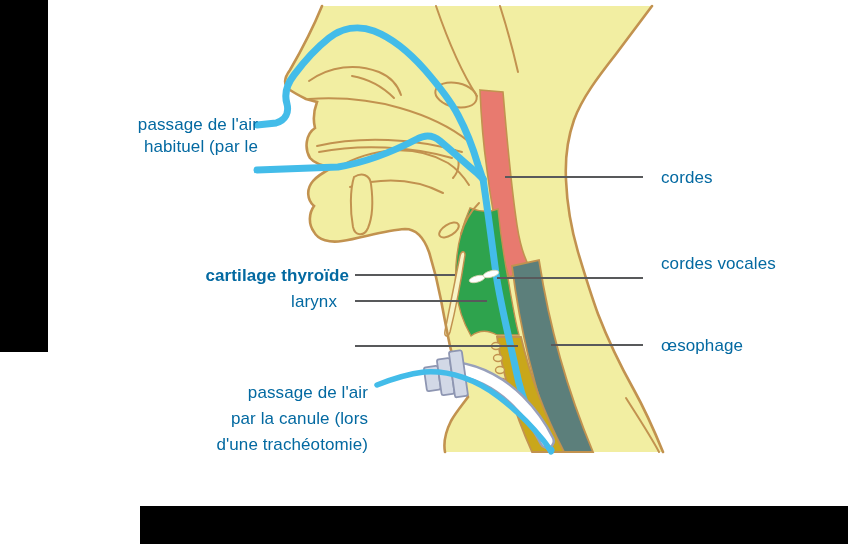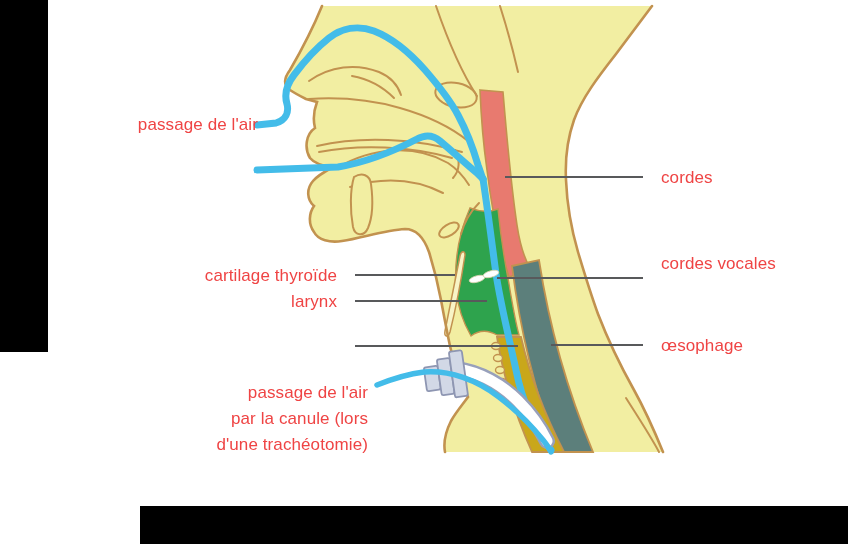--- a/index.html
+++ b/index.html
@@ -5,26 +5,26 @@
   html,body{margin:0;padding:0;background:#fff;}
   #canvas{
     position:relative;width:848px;height:544px;background:#ffffff;
     overflow:hidden;font-family:"Liberation Sans",sans-serif;
   }
   .crop-bar{position:absolute;background:#000;}
   #bar-left{left:0;top:0;width:48px;height:352px;}
   #bar-bottom{left:140px;top:506px;width:708px;height:38px;}
   svg{position:absolute;left:0;top:0;}
   .lbl{
-    position:absolute;font-size:17px;line-height:22px;color:#ef4444;
+    position:absolute;font-size:17px;line-height:22px;color:#0369a1;
     letter-spacing:.1px;white-space:nowrap;
   }
   .lbl.right-align{text-align:right;}
   #lbl-air-nose{left:0;width:258px;top:114px;}
-  #lbl-cartilage{left:0;width:337px;top:265px;}
+  #lbl-cartilage{left:12px;width:337px;top:265px;font-weight:bold;}
   #lbl-larynx{left:0;width:337px;top:291px;}
   #lbl-trachee{left:0;width:337px;top:336px;}
   #lbl-air-canule{left:0;width:368px;top:380px;line-height:26px;}
   #lbl-pharynx{left:661px;top:167px;}
   #lbl-cordes{left:661px;top:253px;}
   #lbl-oesophage{left:661px;top:335px;}
 </style>
 </head>
 <body>
 
@@ -141,20 +141,21 @@
       <line x1="355" y1="301" x2="487" y2="301"></line>
       <line x1="355" y1="346" x2="518" y2="346"></line>
       <line x1="505" y1="177" x2="643" y2="177"></line>
       <line x1="497" y1="278" x2="643" y2="278"></line>
       <line x1="551" y1="345" x2="643" y2="345"></line>
     </g>
   </svg>
 
   <div class="lbl right-align" id="lbl-air-nose">
     <div>passage de l'air</div>
+    <div>habituel (par le</div>
   </div>
 
   <div class="lbl right-align" id="lbl-cartilage">cartilage thyroïde</div>
   <div class="lbl right-align" id="lbl-larynx">larynx</div>
 
   <div class="lbl right-align" id="lbl-air-canule">
     <div>passage de l'air</div>
     <div>par la canule (lors</div>
     <div>d'une trachéotomie)</div>
   </div>

